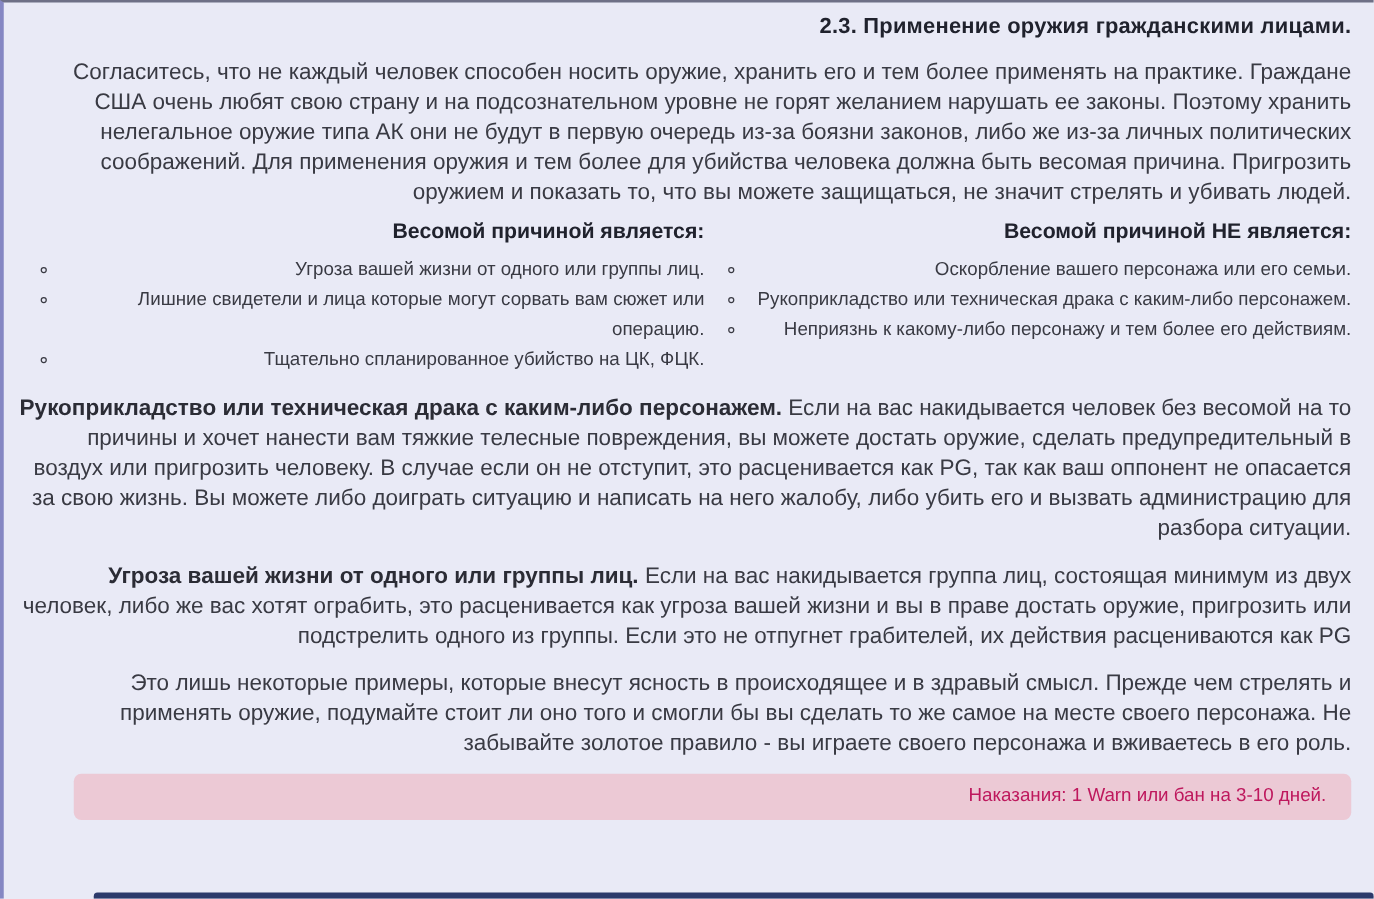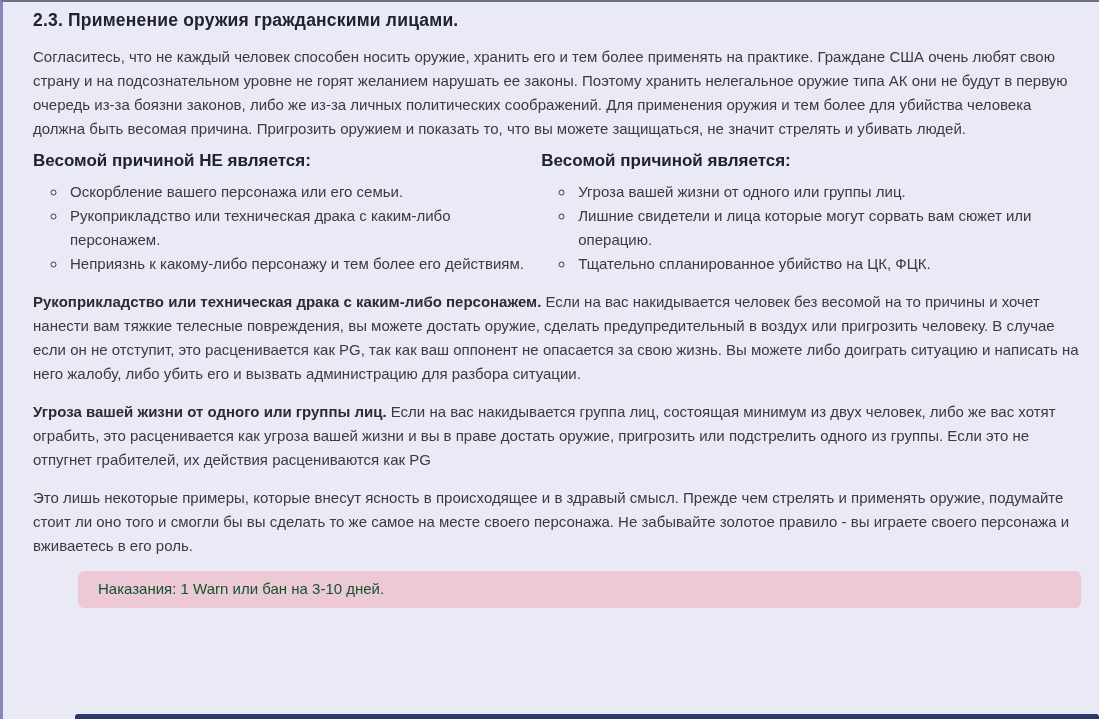--- a/index.html
+++ b/index.html
@@ -12,32 +12,33 @@
     background: var(--bg, #e9eaf6);
     font-family: "Liberation Sans", "DejaVu Sans", sans-serif;
     color: var(--body-text, #393a43);
   }
   .sheet {
     position: relative;
     width: 100%;
     height: 100%;
     border-left: 3px solid var(--left-border, #8587c3);
     border-top: 2px solid var(--top-border, #6e7086);
-    padding: 8px 18px 0 30px;
+    padding: 8px 18px 0 11px;
+    text-align: right;
   }
   .section-title {
     margin: 0;
     font-size: 17.5px;
     font-weight: bold;
     color: var(--heading-text, #20222d);
     letter-spacing: 0.2px;
   }
   .para {
     margin: 14px 0 0 0;
-    font-size: 15px;
+    font-size: 18px;
     line-height: 24px;
   }
   .intro { margin-top: 14px; }
   .columns {
     display: flex;
     margin-top: 10px;
   }
   .col-left  { flex: 0 0 48.5%; }
   .col-right { flex: 1 1 auto; }
   .col-heading {
@@ -55,21 +56,21 @@
   }
   .col li { padding-left: 3px; }
   .lead-bold, .bold-note { font-weight: bold; color: #2b2c35; }
   .punishment-box {
     margin: 13px 0 0 45px;
     background: var(--punish-bg, #ecc9d5);
     border-radius: 6px;
     padding: 8px 20px 9px 20px;
     font-size: 15px;
     line-height: 20px;
-    color: #14532d;
+    color: #be185d;
   }
   .next-section-bar {
     position: absolute;
     left: 75px;
     right: 0;
     bottom: 0;
     height: 5px;
     background: var(--navy, #2c3a6b);
     border-radius: 3px 3px 0 0;
   }
@@ -77,34 +78,34 @@
 </head>
 <body style="--bg: #e9eaf6; --left-border: #8587c3; --top-border: #6e7086; --heading-text: #20222d; --body-text: #393a43; --punish-bg: #ecc9d5; --navy: #2c3a6b;">
 
 <div class="sheet">
 
   <h2 class="section-title">2.3. Применение оружия гражданскими лицами.</h2>
 
   <p class="para intro">Согласитесь, что не каждый человек способен носить оружие, хранить его и тем более применять на практике. Граждане США очень любят свою страну и на подсознательном уровне не горят желанием нарушать ее законы. Поэтому хранить нелегальное оружие типа АК они не будут в первую очередь из-за боязни законов, либо же из-за личных политических соображений. Для применения оружия и тем более для убийства человека должна быть весомая причина. Пригрозить оружием и показать то, что вы можете защищаться, не значит стрелять и убивать людей.</p>
 
   <div class="columns">
+    <div class="col col-right">
+      <h3 class="col-heading">Весомой причиной является:</h3>
+      <ul>
+        <li>Угроза вашей жизни от одного или группы лиц.</li>
+        <li>Лишние свидетели и лица которые могут сорвать вам сюжет или операцию.</li>
+        <li>Тщательно спланированное убийство на ЦК, ФЦК.</li>
+      </ul>
+    </div>
     <div class="col col-left">
       <h3 class="col-heading">Весомой причиной НЕ является:</h3>
       <ul>
         <li>Оскорбление вашего персонажа или его семьи.</li>
         <li>Рукоприкладство или техническая драка с каким-либо персонажем.</li>
         <li>Неприязнь к какому-либо персонажу и тем более его действиям.</li>
-      </ul>
-    </div>
-    <div class="col col-right">
-      <h3 class="col-heading">Весомой причиной является:</h3>
-      <ul>
-        <li>Угроза вашей жизни от одного или группы лиц.</li>
-        <li>Лишние свидетели и лица которые могут сорвать вам сюжет или операцию.</li>
-        <li>Тщательно спланированное убийство на ЦК, ФЦК.</li>
       </ul>
     </div>
   </div>
 
 
   <p class="para"><b class="lead-bold">Рукоприкладство или техническая драка с каким-либо персонажем.</b> <span>Если на вас накидывается человек без весомой на то причины и хочет нанести вам тяжкие телесные повреждения, вы можете достать оружие, сделать предупредительный в воздух или пригрозить человеку. В случае если он не отступит, это расценивается как PG, так как ваш оппонент не опасается за свою жизнь. Вы можете либо доиграть ситуацию и написать на него жалобу, либо убить его и вызвать администрацию для разбора ситуации.</span></p>
 
   <p class="para"><b class="lead-bold">Угроза вашей жизни от одного или группы лиц.</b> <span>Если на вас накидывается группа лиц, состоящая минимум из двух человек, либо же вас хотят ограбить, это расценивается как угроза вашей жизни и вы в праве достать оружие, пригрозить или подстрелить одного из группы. Если это не отпугнет грабителей, их действия расцениваются как PG</span></p>
 
   <div class="para">

